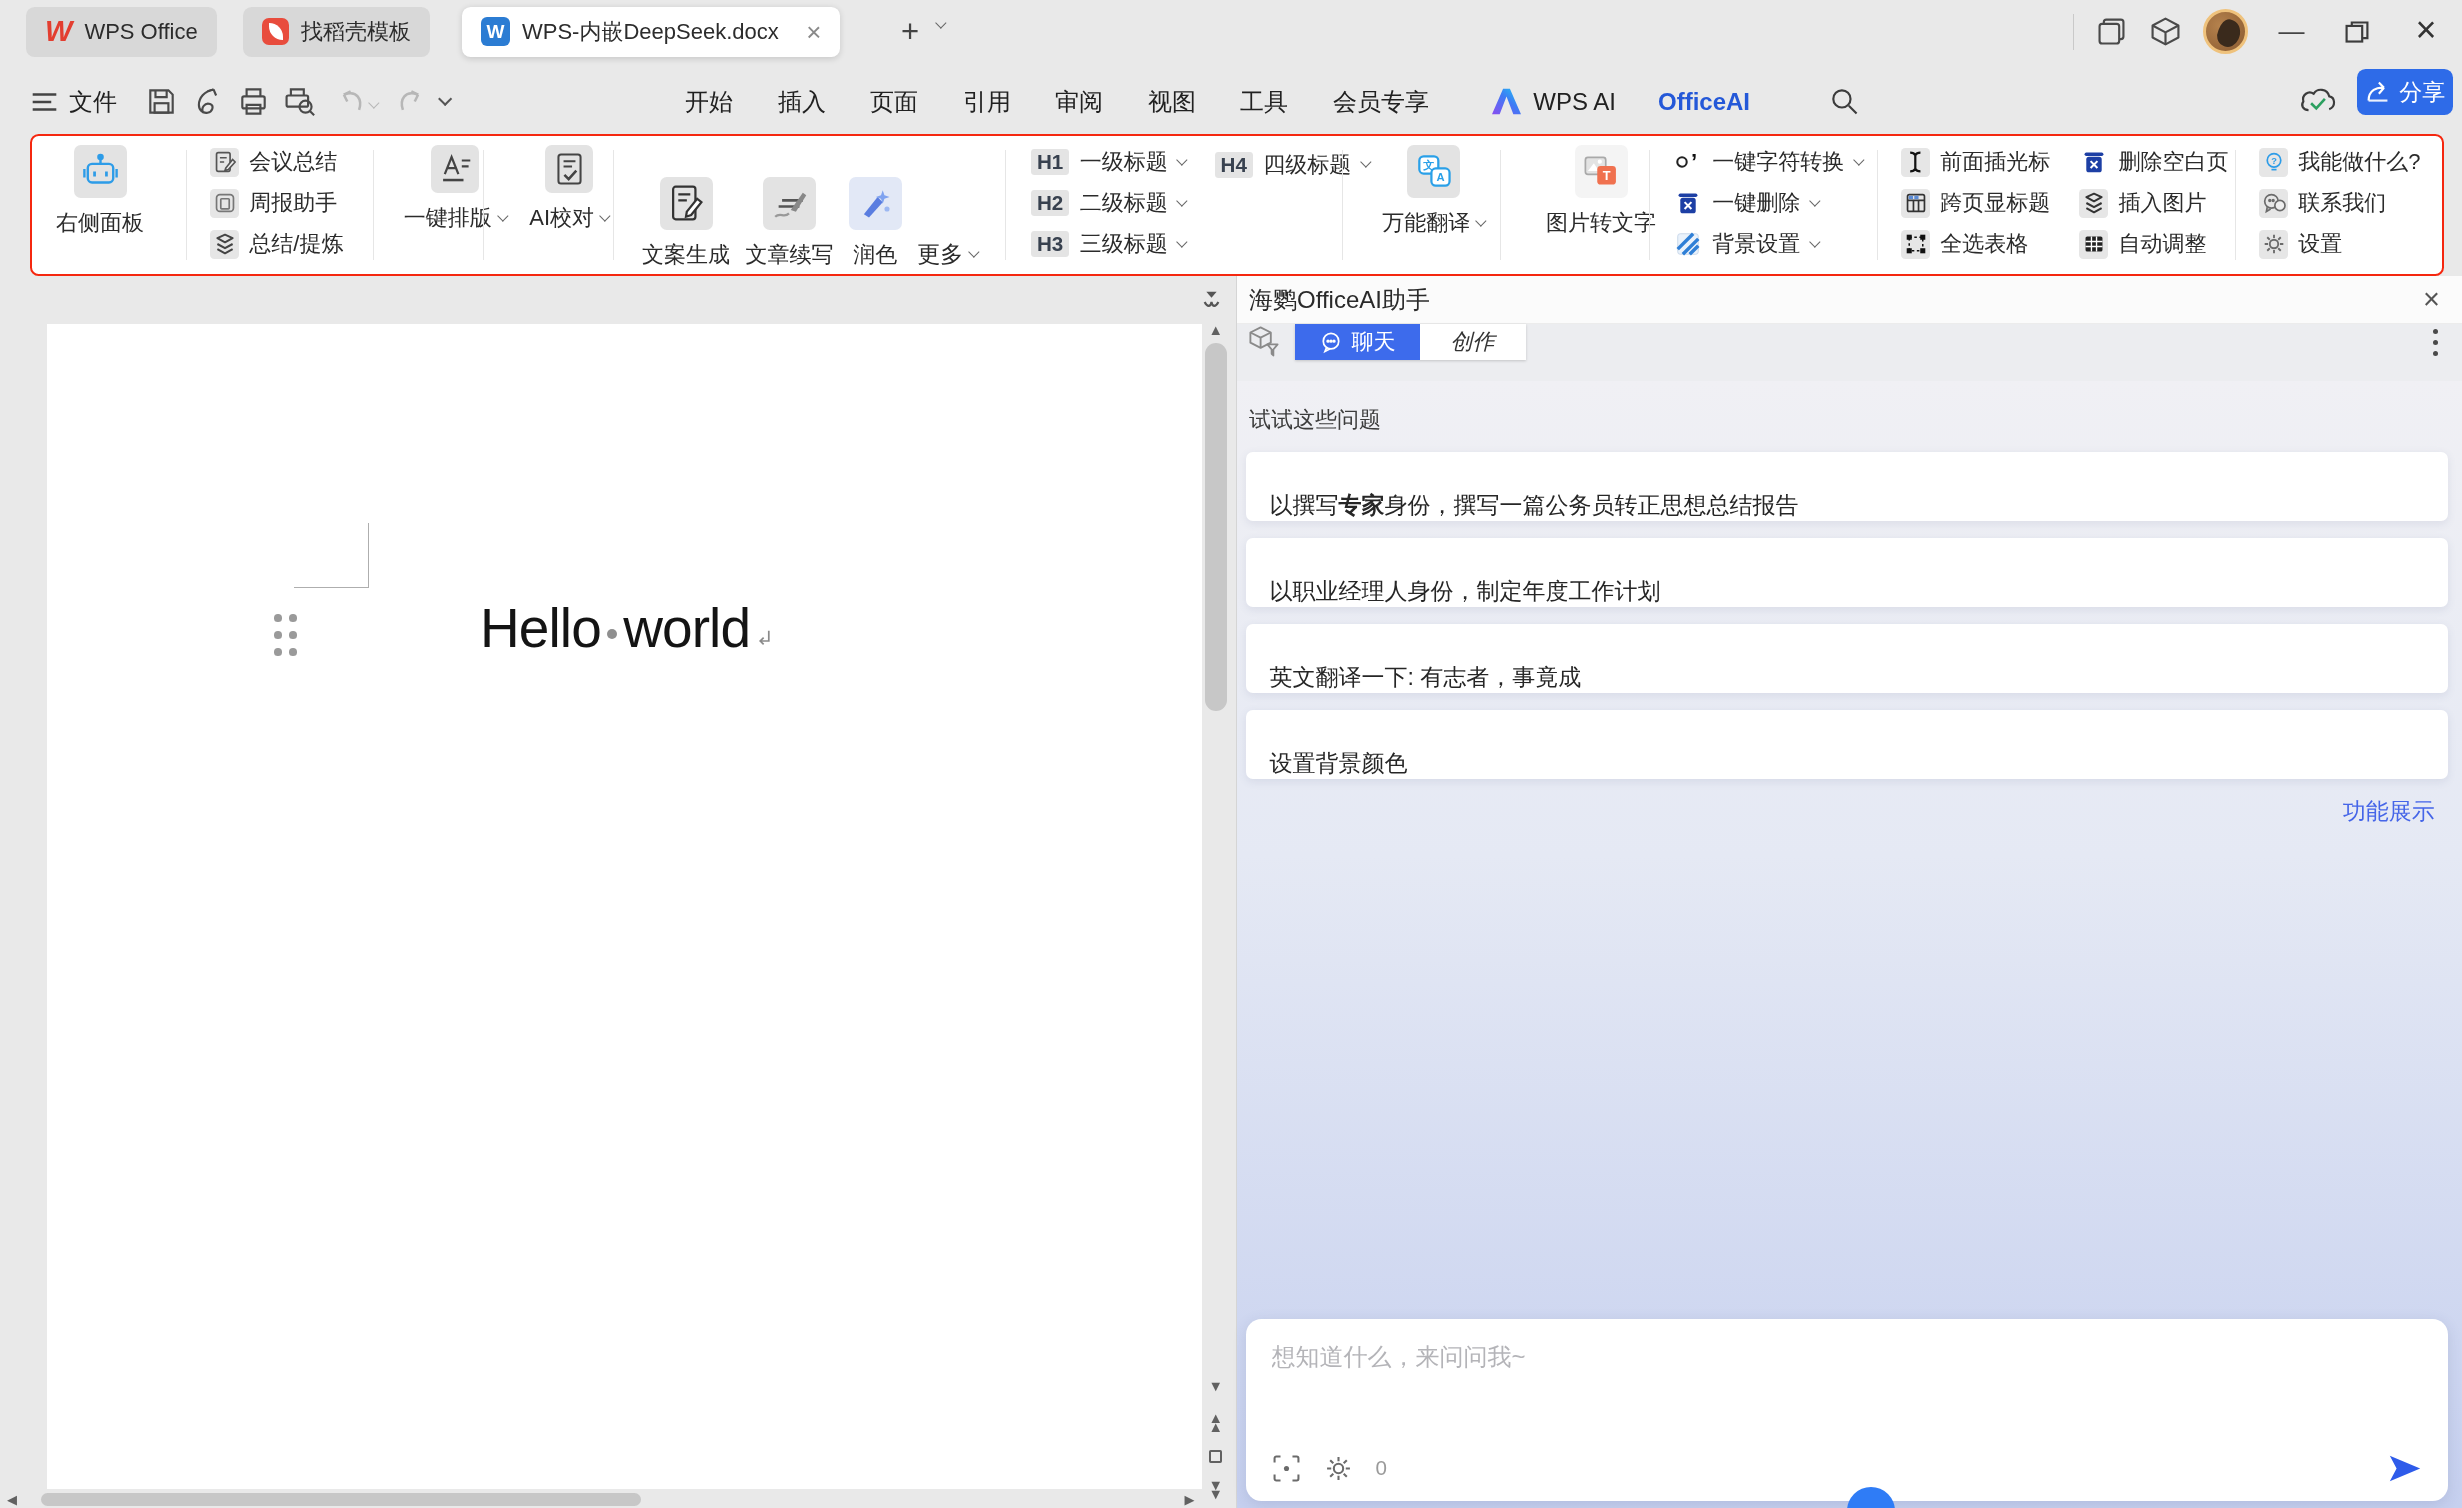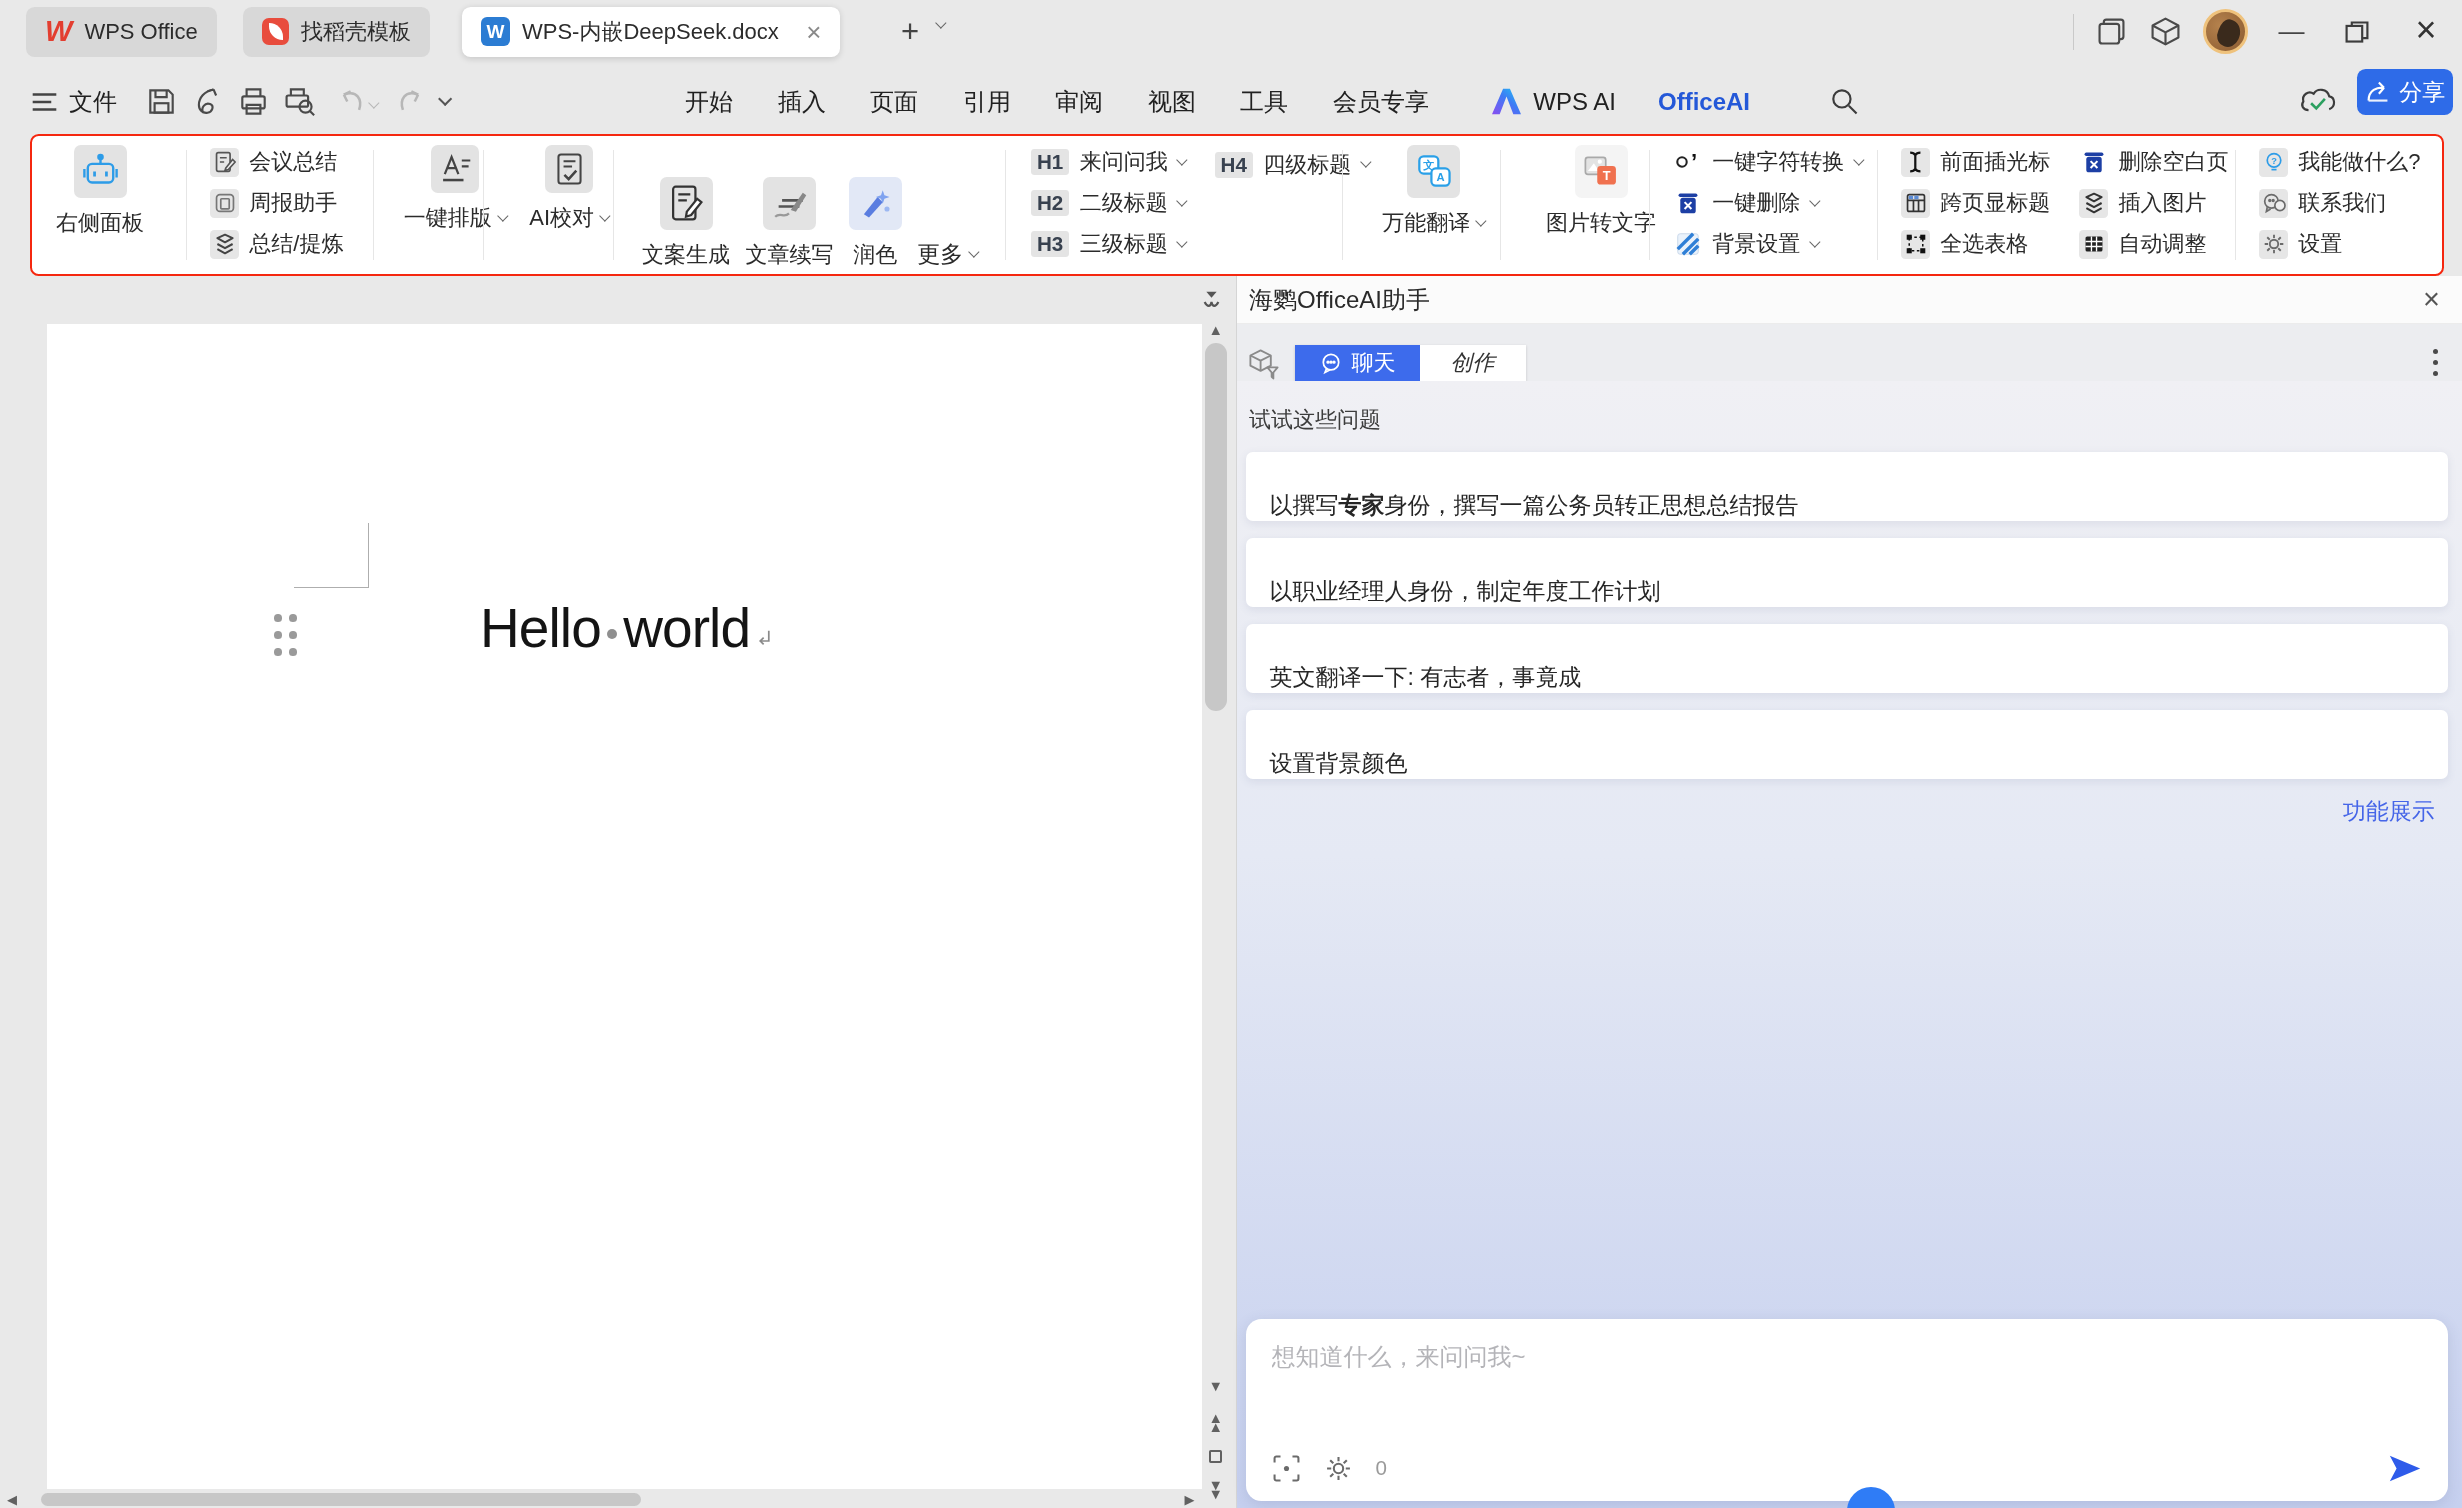--- a/index.html
+++ b/index.html
@@ -79,21 +79,21 @@
   .hscroll { position:absolute; left:0; right:38px; bottom:0; height:17px; }
   .hthumb { position:absolute; left:41px; top:1.7px; width:600px; height:13.7px;
             background:#c7c7c7; border-radius:6.9px; }
   
   .ai-panel { position:absolute; left:1236px; top:276px; right:0; bottom:0;
               display:flex; flex-direction:column; border-left:0.9px solid #d5d5d5; background:#a21caf; }
   .ai-header { height:48px; background:#fbfbfb; border-bottom:0.9px solid #ececec;
                display:flex; align-items:center; padding:0 22px 0 12px; }
   .ai-title { font-size:24px; color:#2a2a2a; }
   .x-close { margin-left:auto; font-size:29px; font-weight:300; color:#555; line-height:1; }
-  .ai-toolbar { height:57px; background:#ecedf0; display:flex; align-items:flex-end; padding:0 19px 0 10.3px; }
+  .ai-toolbar { height:57px; background:#ecedf0; display:flex; align-items:flex-start; padding:0 19px 0 10.3px; }
   .toggle { display:flex; height:36px; margin-left:13.7px; box-shadow:0 0.9px 2.6px rgba(0,0,0,.18); }
   .tg { display:flex; align-items:center; gap:8.6px; font-size:22px; padding:0 24px; }
   .tg.chat { background:#3d6bec; color:#fff; }
   .tg.create { background:#fff; color:#333; padding:0 31px;font-style:italic; }
   .kebab { margin-left:auto; display:flex; flex-direction:column; gap:6px; padding:5.1px; }
   .kebab i { width:5.1px; height:5.1px; border-radius:50%; background:#4a4a4a; }
   .ai-body { flex:1; position:relative; padding:20.6px 13.7px 0 8.6px;
              background:linear-gradient(180deg,#f0f0f4 0%,#e5e9f4 42%,#c6d0ef 100%); }
   .suggest-title { font-size:22px; color:#3c3c3c; margin:3.4px 0 17px 3.4px; }
   .card { background:#fff; border-radius:6.9px; box-shadow:0 2.6px 8.6px rgba(70,80,130,.10);
@@ -381,21 +381,21 @@
       <span>更多</span>
         <span class="chev sm"></span>
     </div>
   </div>
   <div class="rdiv" style="left:973px;"></div>
 
   <div class="rg rowflex" style="left:999px; gap:29px;">
     <div class="stack">
       <div class="srow">
         <span class="hbadge">H1</span>
-        <span>来问问我</span>
+        <span>一级标题</span>
         <span class="chev sm"></span>
       </div>
       <div class="srow">
         <span class="hbadge">H2</span>
         <span>二级标题</span>
         <span class="chev sm"></span>
       </div>
       <div class="srow">
         <span class="hbadge">H3</span>
         <span>三级标题</span>

